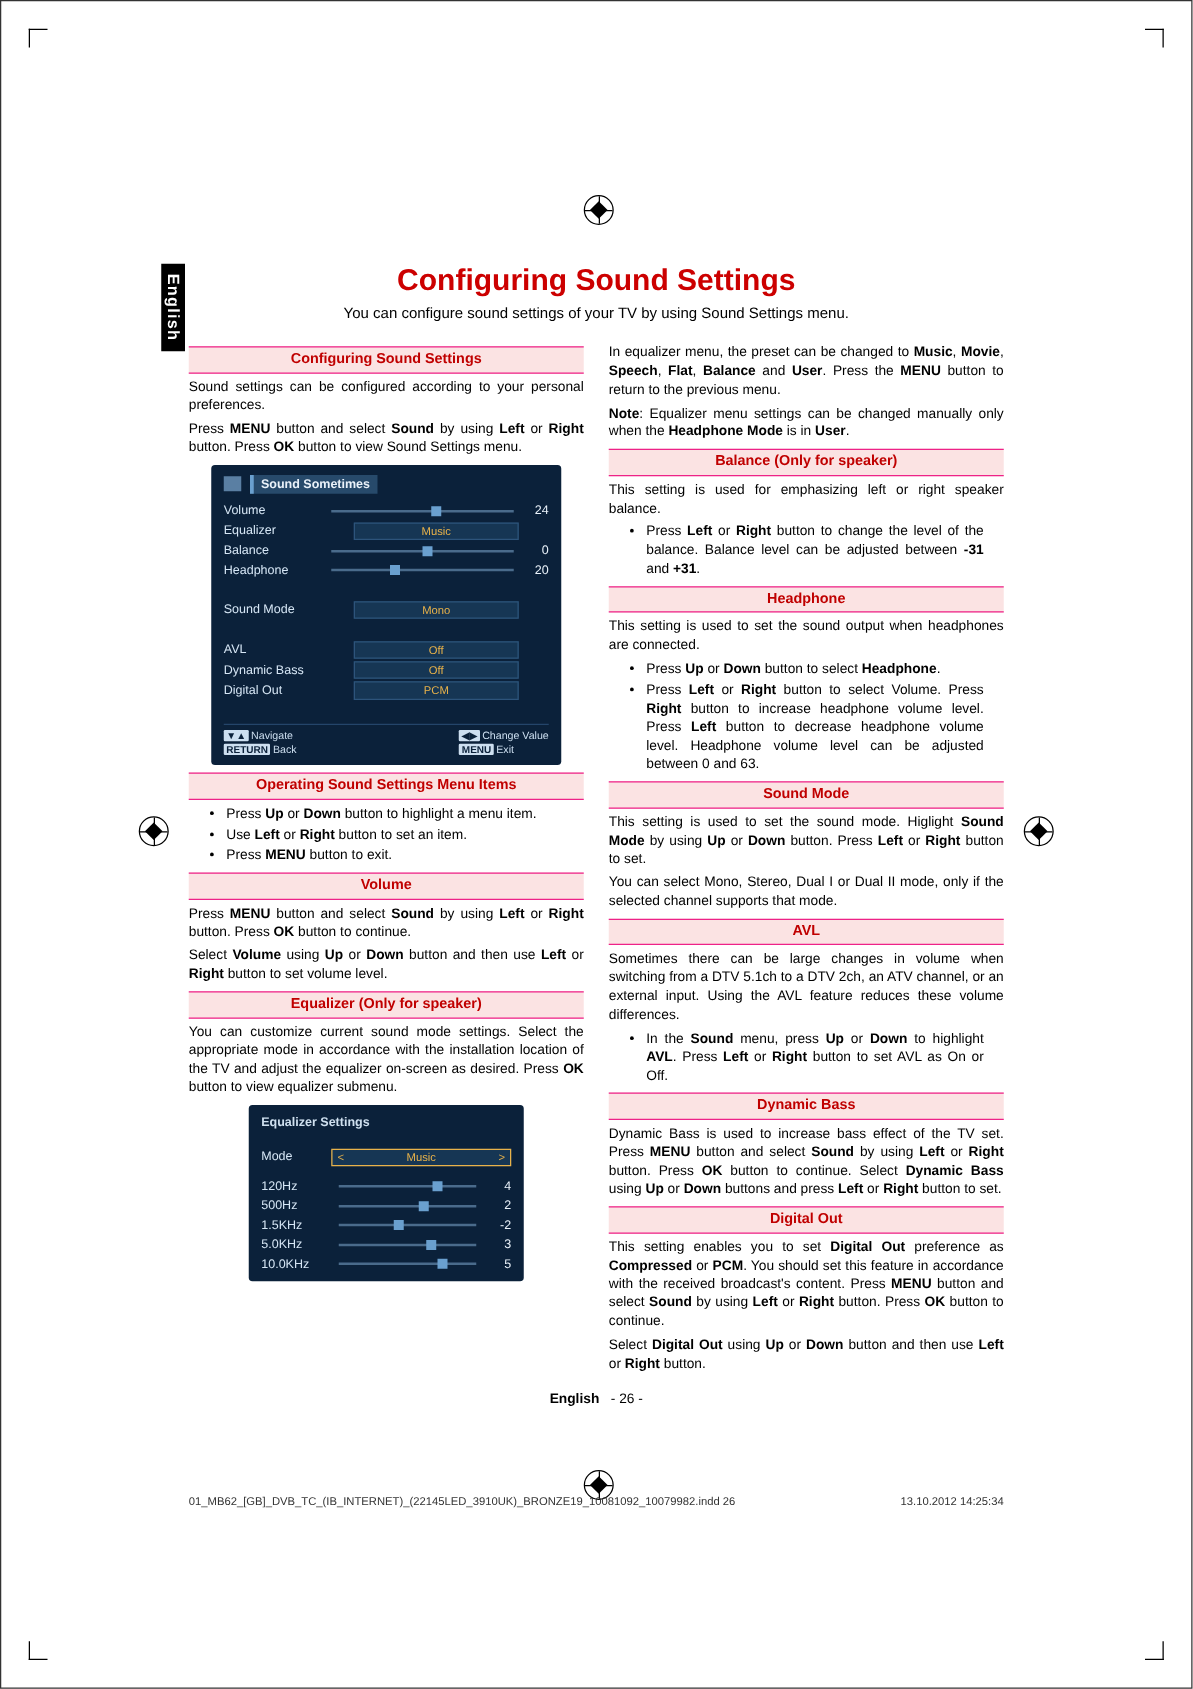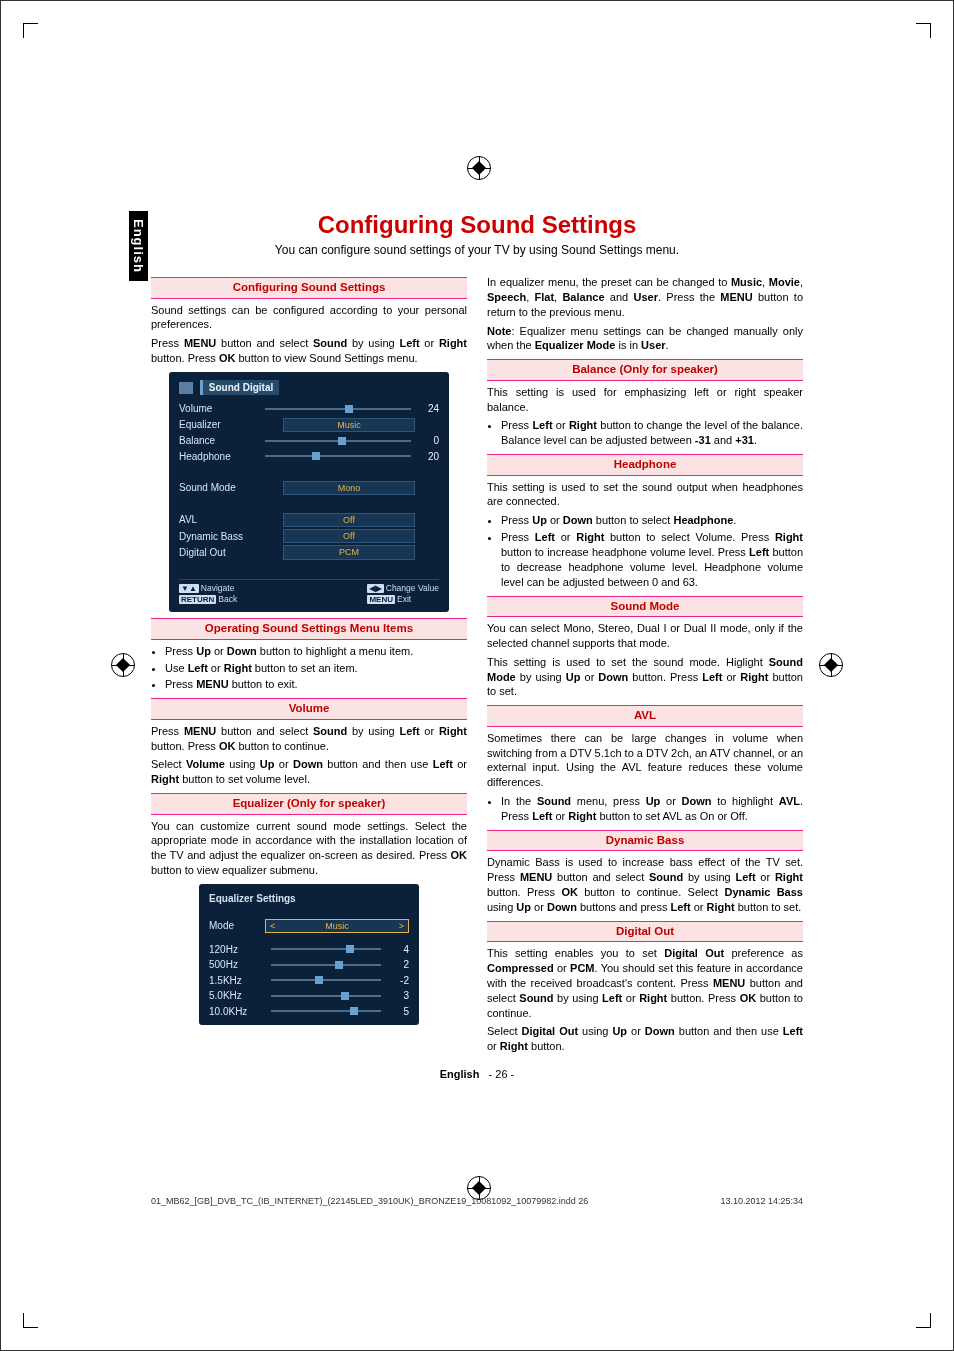--- a/index.html
+++ b/index.html
@@ -70,21 +70,21 @@
     color:#c00000;
     font-weight:bold;
     text-align:center;
     padding:2px 0;
     margin:6px 0 4px 0;
     font-size:11.5px;
   }
   .col p { margin:4px 0; }
   .it { }
   ul.b { margin:2px 0 4px 0; padding-left:14px; }
-  ul.b li { margin:2px 0; }
+  ul.b li { margin:2px 16px; }
 
   
   .osd {
     background:#0b213a;
     color:#cfe0ef;
     border-radius:3px;
     padding:8px 10px 6px 10px;
     margin:6px auto;
     font-size:10px;
     width: 260px;
@@ -150,21 +150,21 @@
     <div class="cols">
 
       <div class="col">
         <div class="hdr">Configuring Sound Settings</div>
         <p class="it">Sound settings can be configured according to your personal preferences.</p>
         <p>Press <b>MENU</b> button and select <b>Sound</b> by using <b>Left</b> or <b>Right</b> button. Press <b>OK</b> button to view Sound Settings menu.</p>
 
         <div class="osd">
           <div>
             <span class="osd-icon"></span>
-            <span class="osd-title">Sound Digital</span>
+            <span class="osd-title">Sound Sometimes</span>
           </div>
           <div id="osd-sound-rows">
               <div class="osd-row">
                 <div class="osd-label">Volume</div>
                 <div class="osd-ctrl">
                   <div class="bar">
                     <div class="knob" style="left: 55%;"></div>
                   </div>
                 </div>
                 <div class="osd-val">24</div>
@@ -289,38 +289,38 @@
                   </div>
                 </div>
                 <div class="osd-val">5</div>
               </div>
             </div>
         </div>
       </div>
 
       <div class="col">
         <p>In equalizer menu, the preset can be changed to <b>Music</b>, <b>Movie</b>, <b>Speech</b>, <b>Flat</b>, <b>Balance</b> and <b>User</b>. Press the <b>MENU</b> button to return to the previous menu.</p>
-        <p class="it"><b>Note</b>: Equalizer menu settings can be changed manually only when the <b>Equalizer Mode</b> is in <b>User</b>.</p>
+        <p class="it"><b>Note</b>: Equalizer menu settings can be changed manually only when the <b>Headphone Mode</b> is in <b>User</b>.</p>
 
         <div class="hdr">Balance (Only for speaker)</div>
         <p class="it">This setting is used for emphasizing left or right speaker balance.</p>
         <ul class="b">
           <li>Press <b>Left</b> or <b>Right</b> button to change the level of the balance. Balance level can be adjusted between <b>-31</b> and <b>+31</b>.</li>
         </ul>
 
         <div class="hdr">Headphone</div>
         <p class="it">This setting is used to set the sound output when headphones are connected.</p>
         <ul class="b">
           <li>Press <b>Up</b> or <b>Down</b> button to select <b>Headphone</b>.</li>
           <li>Press <b>Left</b> or <b>Right</b> button to select Volume. Press <b>Right</b> button to increase headphone volume level. Press <b>Left</b> button to decrease headphone volume level. Headphone volume level can be adjusted between 0 and 63.</li>
         </ul>
 
         <div class="hdr">Sound Mode</div>
+        <p>This setting is used to set the sound mode. Higlight <b>Sound Mode</b> by using <b>Up</b> or <b>Down</b> button. Press <b>Left</b> or <b>Right</b> button to set.</p>
         <p>You can select Mono, Stereo, Dual I or Dual II mode, only if the selected channel supports that mode.</p>
-        <p>This setting is used to set the sound mode. Higlight <b>Sound Mode</b> by using <b>Up</b> or <b>Down</b> button. Press <b>Left</b> or <b>Right</b> button to set.</p>
 
         <div class="hdr">AVL</div>
         <p class="it">Sometimes there can be large changes in volume when switching from a DTV 5.1ch to a DTV 2ch, an ATV channel, or an external input. Using the AVL feature reduces these volume differences.</p>
         <ul class="b">
           <li>In the <b>Sound</b> menu, press <b>Up</b> or <b>Down</b> to highlight <b>AVL</b>. Press <b>Left</b> or <b>Right</b> button to set AVL as On or Off.</li>
         </ul>
 
         <div class="hdr">Dynamic Bass</div>
         <p>Dynamic Bass is used to increase bass effect of the TV set. Press <b>MENU</b> button and select <b>Sound</b> by using <b>Left</b> or <b>Right</b> button. Press <b>OK</b> button to continue. Select <b>Dynamic Bass</b> using <b>Up</b> or <b>Down</b> buttons and press <b>Left</b> or <b>Right</b> button to set.</p>
 

